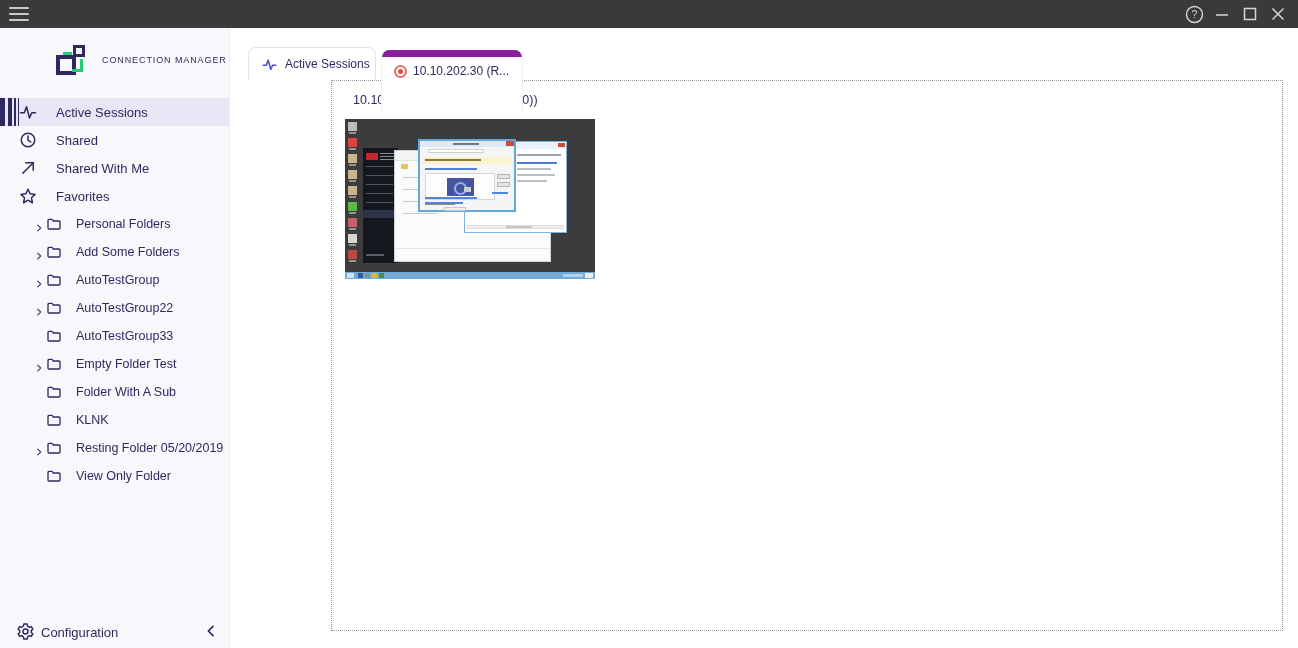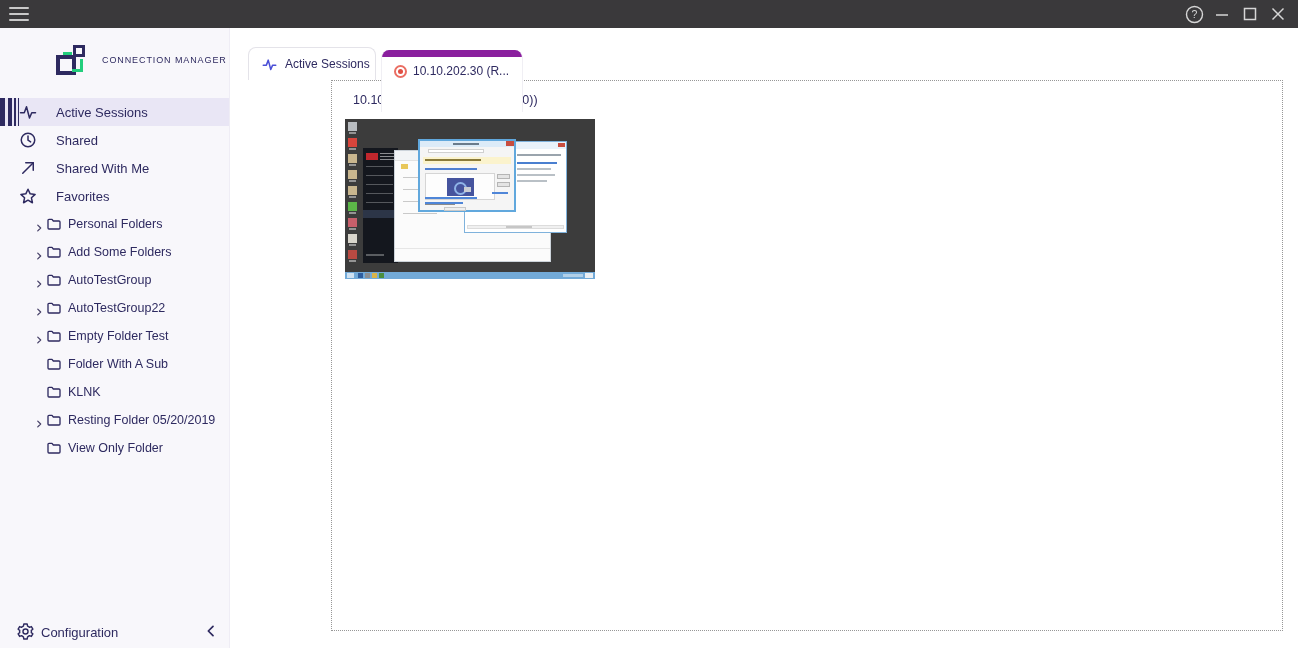--- a/index.html
+++ b/index.html
@@ -26,21 +26,21 @@
 
   .nav { position:absolute; top:70px; left:0; right:0; }
   .nav-item, .folder-item { position:relative; height:28px; cursor:pointer; }
   .nav-item.selected { background:#e9e6f5; }
   .sel-bars { position:absolute; left:0; top:0; bottom:0; width:20px;
     background:linear-gradient(90deg,#2e2a60 0 5px,transparent 5px 8px,#2e2a60 8px 12px,transparent 12px 14px,#2e2a60 14px 16px,transparent 16px 18px,#2e2a60 18px 19px,transparent 19px); }
   .nicon { position:absolute; left:19px; top:5px; width:18px; height:18px; }
   .nlabel { position:absolute; left:56px; top:50%; transform:translateY(-50%); font-size:13px; color:#2e2a60; white-space:nowrap; }
   .chev  { position:absolute; left:34px; top:9px; width:10px; height:10px; }
   .ficon { position:absolute; left:46px; top:6px; width:16px; height:16px; }
-  .folder-item .nlabel { left:68px; font-size:12.5px; }
+  .folder-item .nlabel { left:76px; font-size:12.5px; }
 
   .sidebar-footer { position:absolute; left:0; right:0; bottom:2px; height:28px; cursor:pointer; }
   .gear { position:absolute; left:16px; top:4px; width:19px; height:19px; }
   .footer-label { position:absolute; left:41px; top:50%; transform:translateY(-50%); font-size:13px; color:#2e2a60; }
   .collapse { position:absolute; right:10px; top:5px; width:16px; height:16px; }
 
   
   .main { position:absolute; left:230px; top:28px; right:0; bottom:0; background:#fff; }
   .tab { position:absolute; background:#fff; display:flex; align-items:center; }
   .tab1 { left:18px; top:19px; width:128px; height:33px; border:1px solid #e4e3e9; border-bottom:none; border-radius:8px 8px 0 0; padding-left:13px; gap:8px; z-index:2; }
@@ -223,20 +223,26 @@
       <div class="folder-item">
         <span class="chev"><svg viewBox="0 0 24 24" width="10" height="10" fill="none" stroke="#474168" stroke-width="3" stroke-linecap="round" stroke-linejoin="round">
               <polyline points="9,5 16,12 9,19"></polyline>
             </svg></span>
         <span class="ficon"><svg viewBox="0 0 24 24" width="16" height="16" fill="none" stroke="#2e2a60" stroke-width="2" stroke-linejoin="round">
               <path d="M3 6.5A1.5 1.5 0 0 1 4.5 5H9l2 2.5h8.5A1.5 1.5 0 0 1 21 9v9a1.5 1.5 0 0 1-1.5 1.5h-15A1.5 1.5 0 0 1 3 18z"></path>
             </svg></span>
         <span class="nlabel">AutoTestGroup22</span>
       </div>
       <div class="folder-item">
+        <span class="ficon"><svg viewBox="0 0 24 24" width="16" height="16" fill="none" stroke="#2e2a60" stroke-width="2" stroke-linejoin="round">
+              <path d="M3 6.5A1.5 1.5 0 0 1 4.5 5H9l2 2.5h8.5A1.5 1.5 0 0 1 21 9v9a1.5 1.5 0 0 1-1.5 1.5h-15A1.5 1.5 0 0 1 3 18z"></path>
+            </svg></span>
+        <span class="nlabel">AutoTestGroup33</span>
+      </div>
+      <div class="folder-item">
         <span class="chev"><svg viewBox="0 0 24 24" width="10" height="10" fill="none" stroke="#474168" stroke-width="3" stroke-linecap="round" stroke-linejoin="round">
               <polyline points="9,5 16,12 9,19"></polyline>
             </svg></span>
         <span class="ficon"><svg viewBox="0 0 24 24" width="16" height="16" fill="none" stroke="#2e2a60" stroke-width="2" stroke-linejoin="round">
               <path d="M3 6.5A1.5 1.5 0 0 1 4.5 5H9l2 2.5h8.5A1.5 1.5 0 0 1 21 9v9a1.5 1.5 0 0 1-1.5 1.5h-15A1.5 1.5 0 0 1 3 18z"></path>
             </svg></span>
         <span class="nlabel">Empty Folder Test</span>
       </div>
       <div class="folder-item">
         <span class="ficon"><svg viewBox="0 0 24 24" width="16" height="16" fill="none" stroke="#2e2a60" stroke-width="2" stroke-linejoin="round">

